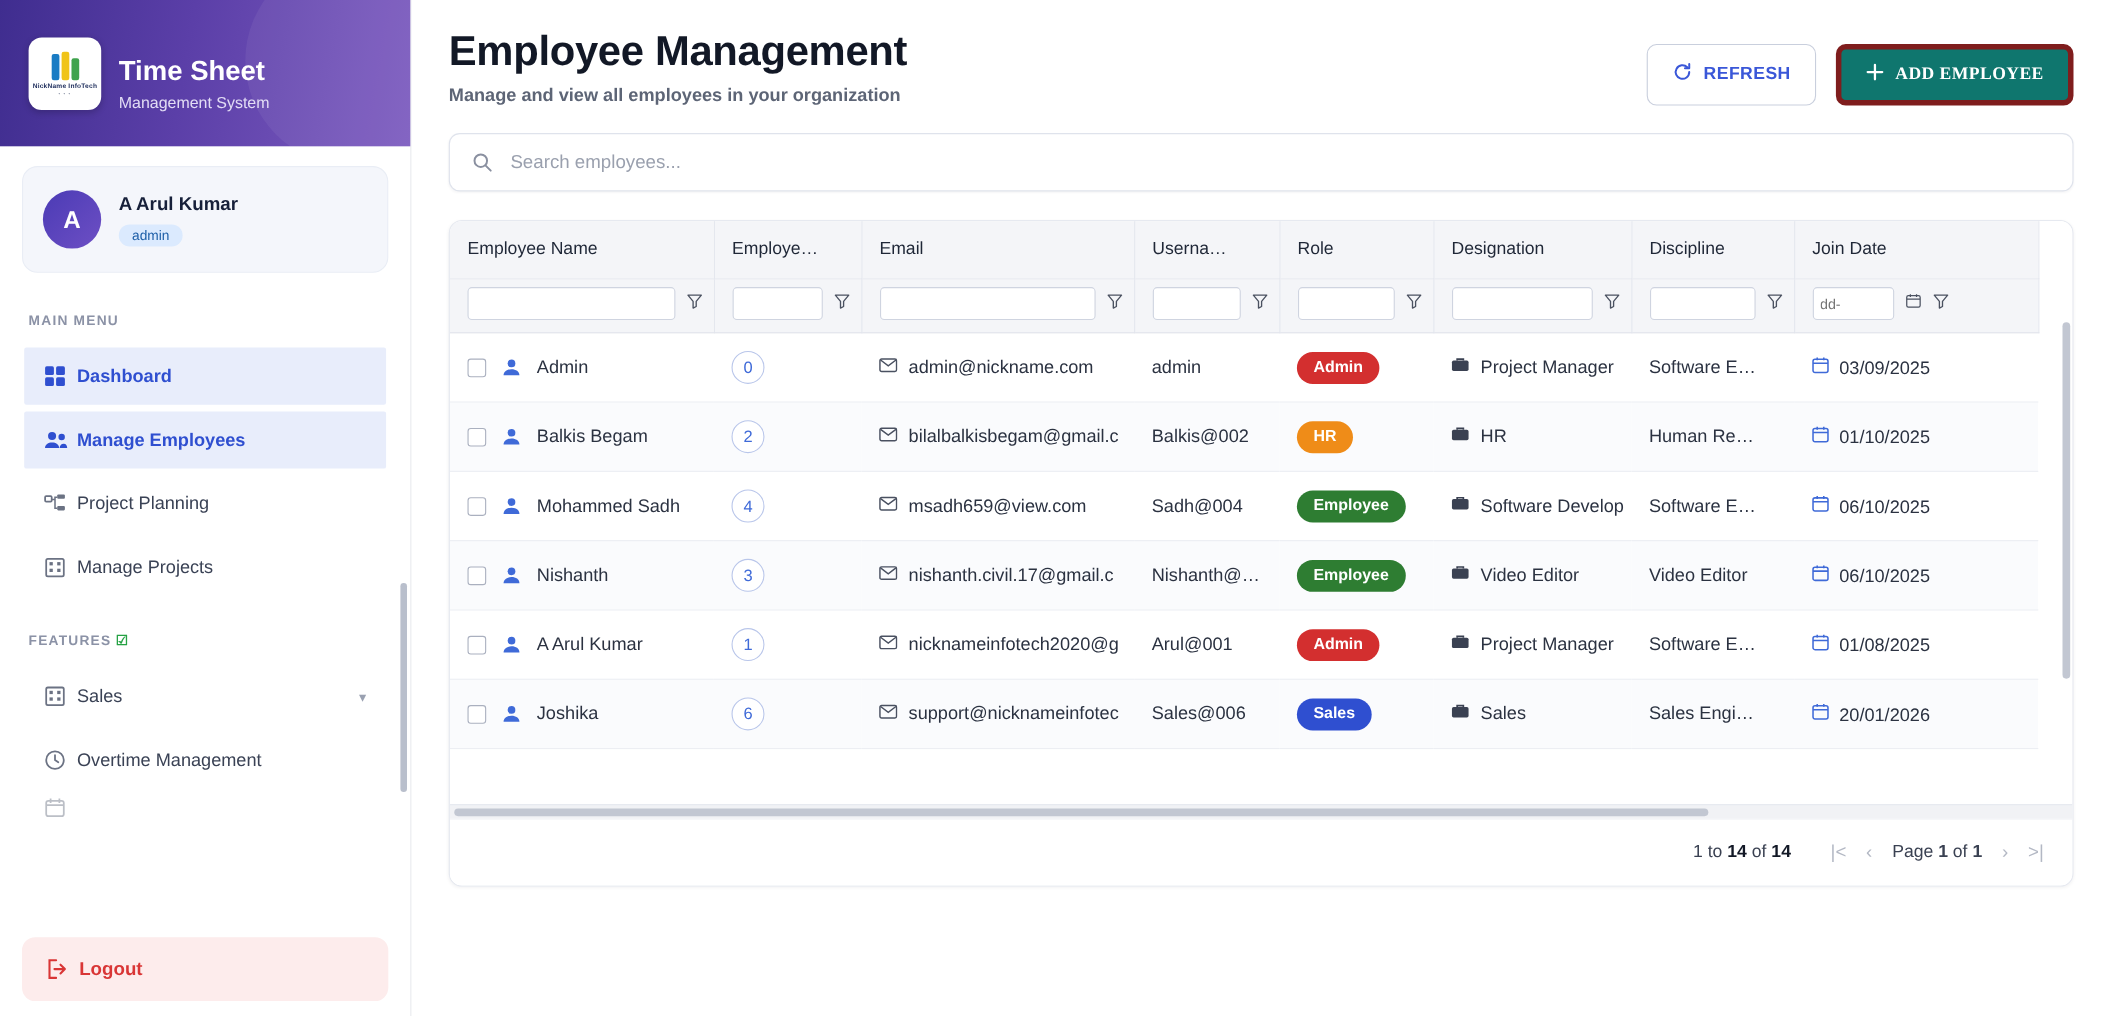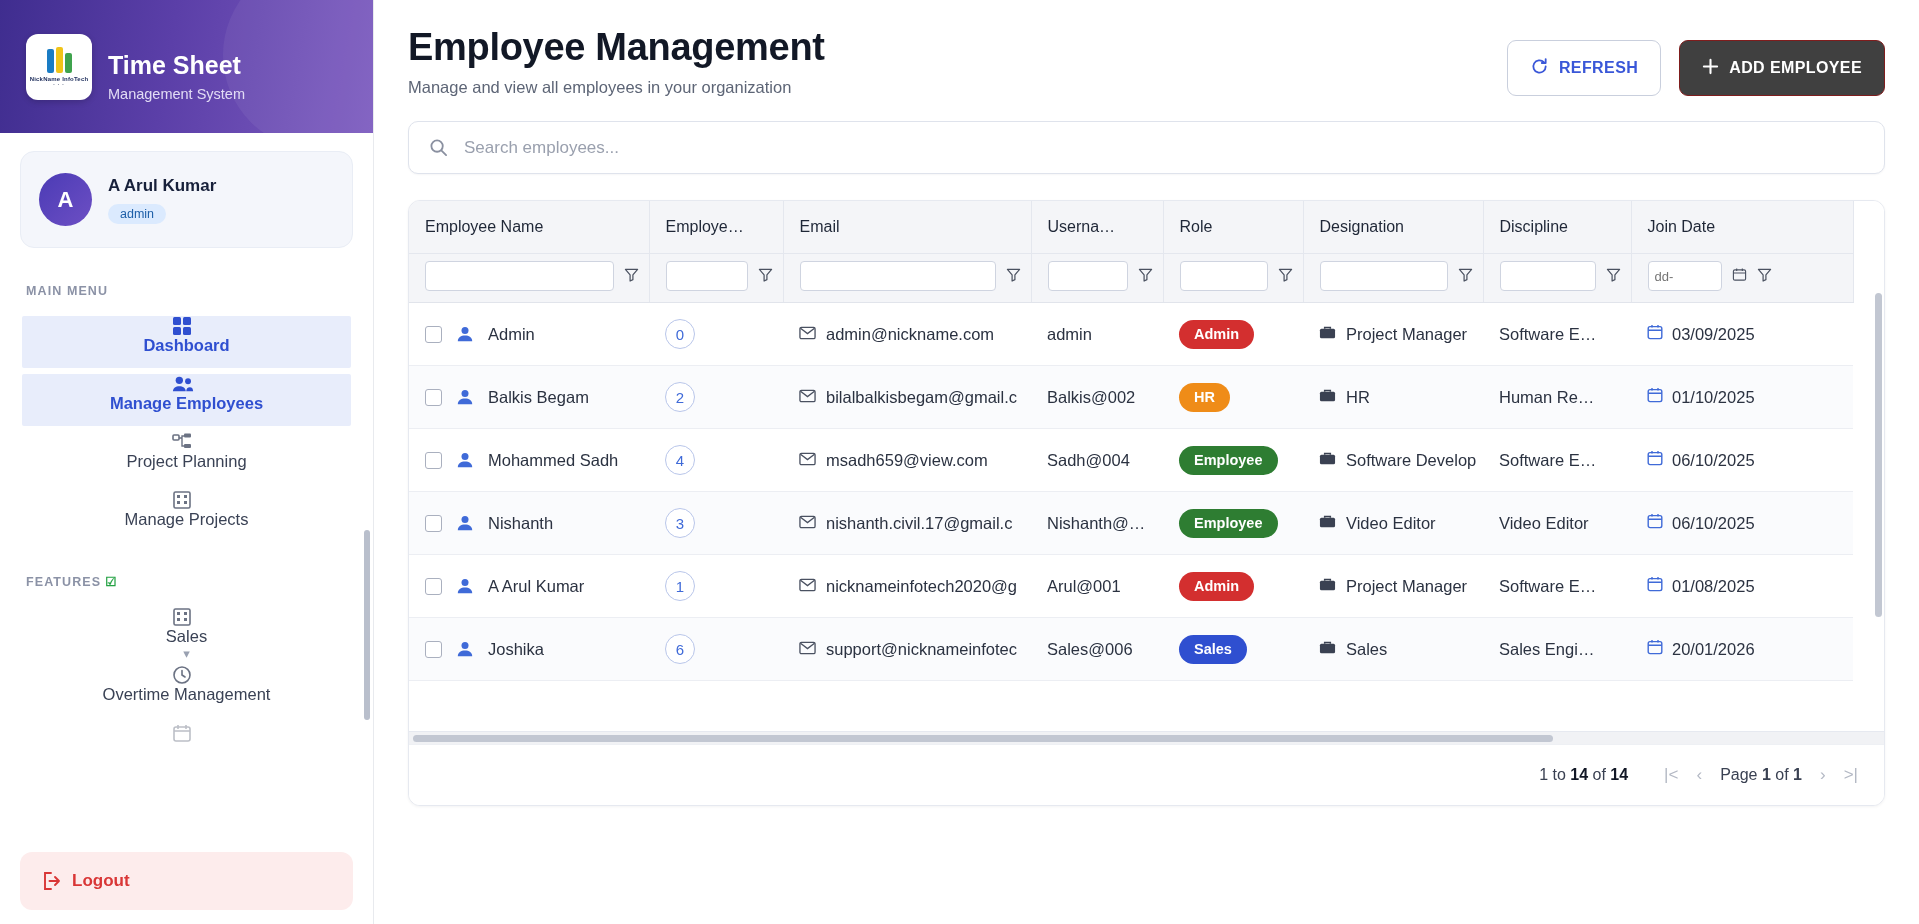--- a/index.html
+++ b/index.html
@@ -81,21 +81,20 @@
     font-size: 12.5px; color:#8b92a6; letter-spacing: 1.1px;
     font-weight: bold; padding: 26px 26px 12px 26px;
   }
   .section-label .chk { color:#25a244; margin-left:4px; }
   .nav-item {
     display:flex; align-items:center;
     height: 52px; margin: 6px 22px;
     border-radius: 2px; padding: 0 18px;
     color:#3a4255; font-size:16.5px;
     cursor: pointer;
-    flex-direction: column;
   }
   .nav-item.active {
     background:#e8edfb; color:#2f4fd0; font-weight:bold;
   }
   .nav-ico { width:30px; display:flex; align-items:center; color:#6b7283; }
   .nav-item.active .nav-ico { color:#2f4fd0; }
   .nav-label { flex:1; }
   .chev { color:#9aa1b1; font-size: 13px; }
   .scrollbar-track {
     position:absolute; right:3px; top:276px; width:6px; height:640px;
@@ -111,29 +110,29 @@
     background:#fdecec; color:#d93636;
     display:flex; align-items:center; padding: 0 22px;
     font-size:17px; font-weight:bold;
   }
   .logout .nav-ico { color:#d93636; }
 
   
   .main { flex:1; background:#ffffff; padding: 26px 34px 0 34px; overflow: hidden; }
   .page-head { display:flex; align-items:flex-start; justify-content:space-between; }
   .page-title { font-size: 38px; font-weight: bold; color:#121826; letter-spacing:-.3px; }
-  .page-sub { font-size: 16.5px; color:#5d6576; margin-top: 9px; }
+  .page-sub { font-size: 16.5px; color:#5d6576; margin-top: 9px; font-weight: bold; }
   .head-actions { display:flex; gap: 18px; padding-top: 14px; }
   .btn {
     height: 56px; border-radius: 9px; display:flex; align-items:center;
     font-size: 16px; font-weight: bold; letter-spacing:.4px; cursor:pointer;
     padding: 12px 22px; gap: 10px;
   }
   .btn-refresh { background:#fff; border:1px solid #c9cfdd; color:#3a57d8; }
-  .btn-add { background:#404040; color:#fff; border:1px solid #7f1d1d; }
+  .btn-add { background:#0f766e; color:#fff; border:5px solid #7f1d1d;font-family:Liberation Serif, serif; }
 
   .search-bar {
     margin-top: 24px; height: 53px;
     border:1px solid #dfe3ec; border-radius: 10px;
     display:flex; align-items:center; padding: 0 20px;
     background:#fff; box-shadow: 0 1px 2px rgba(16,24,40,.04);
   }
   .search-bar .ico { color:#8a90a0; margin-right: 14px; display:flex; }
   .search-input {
     border:none; outline:none; font-size:17px; color:#444b5c;

